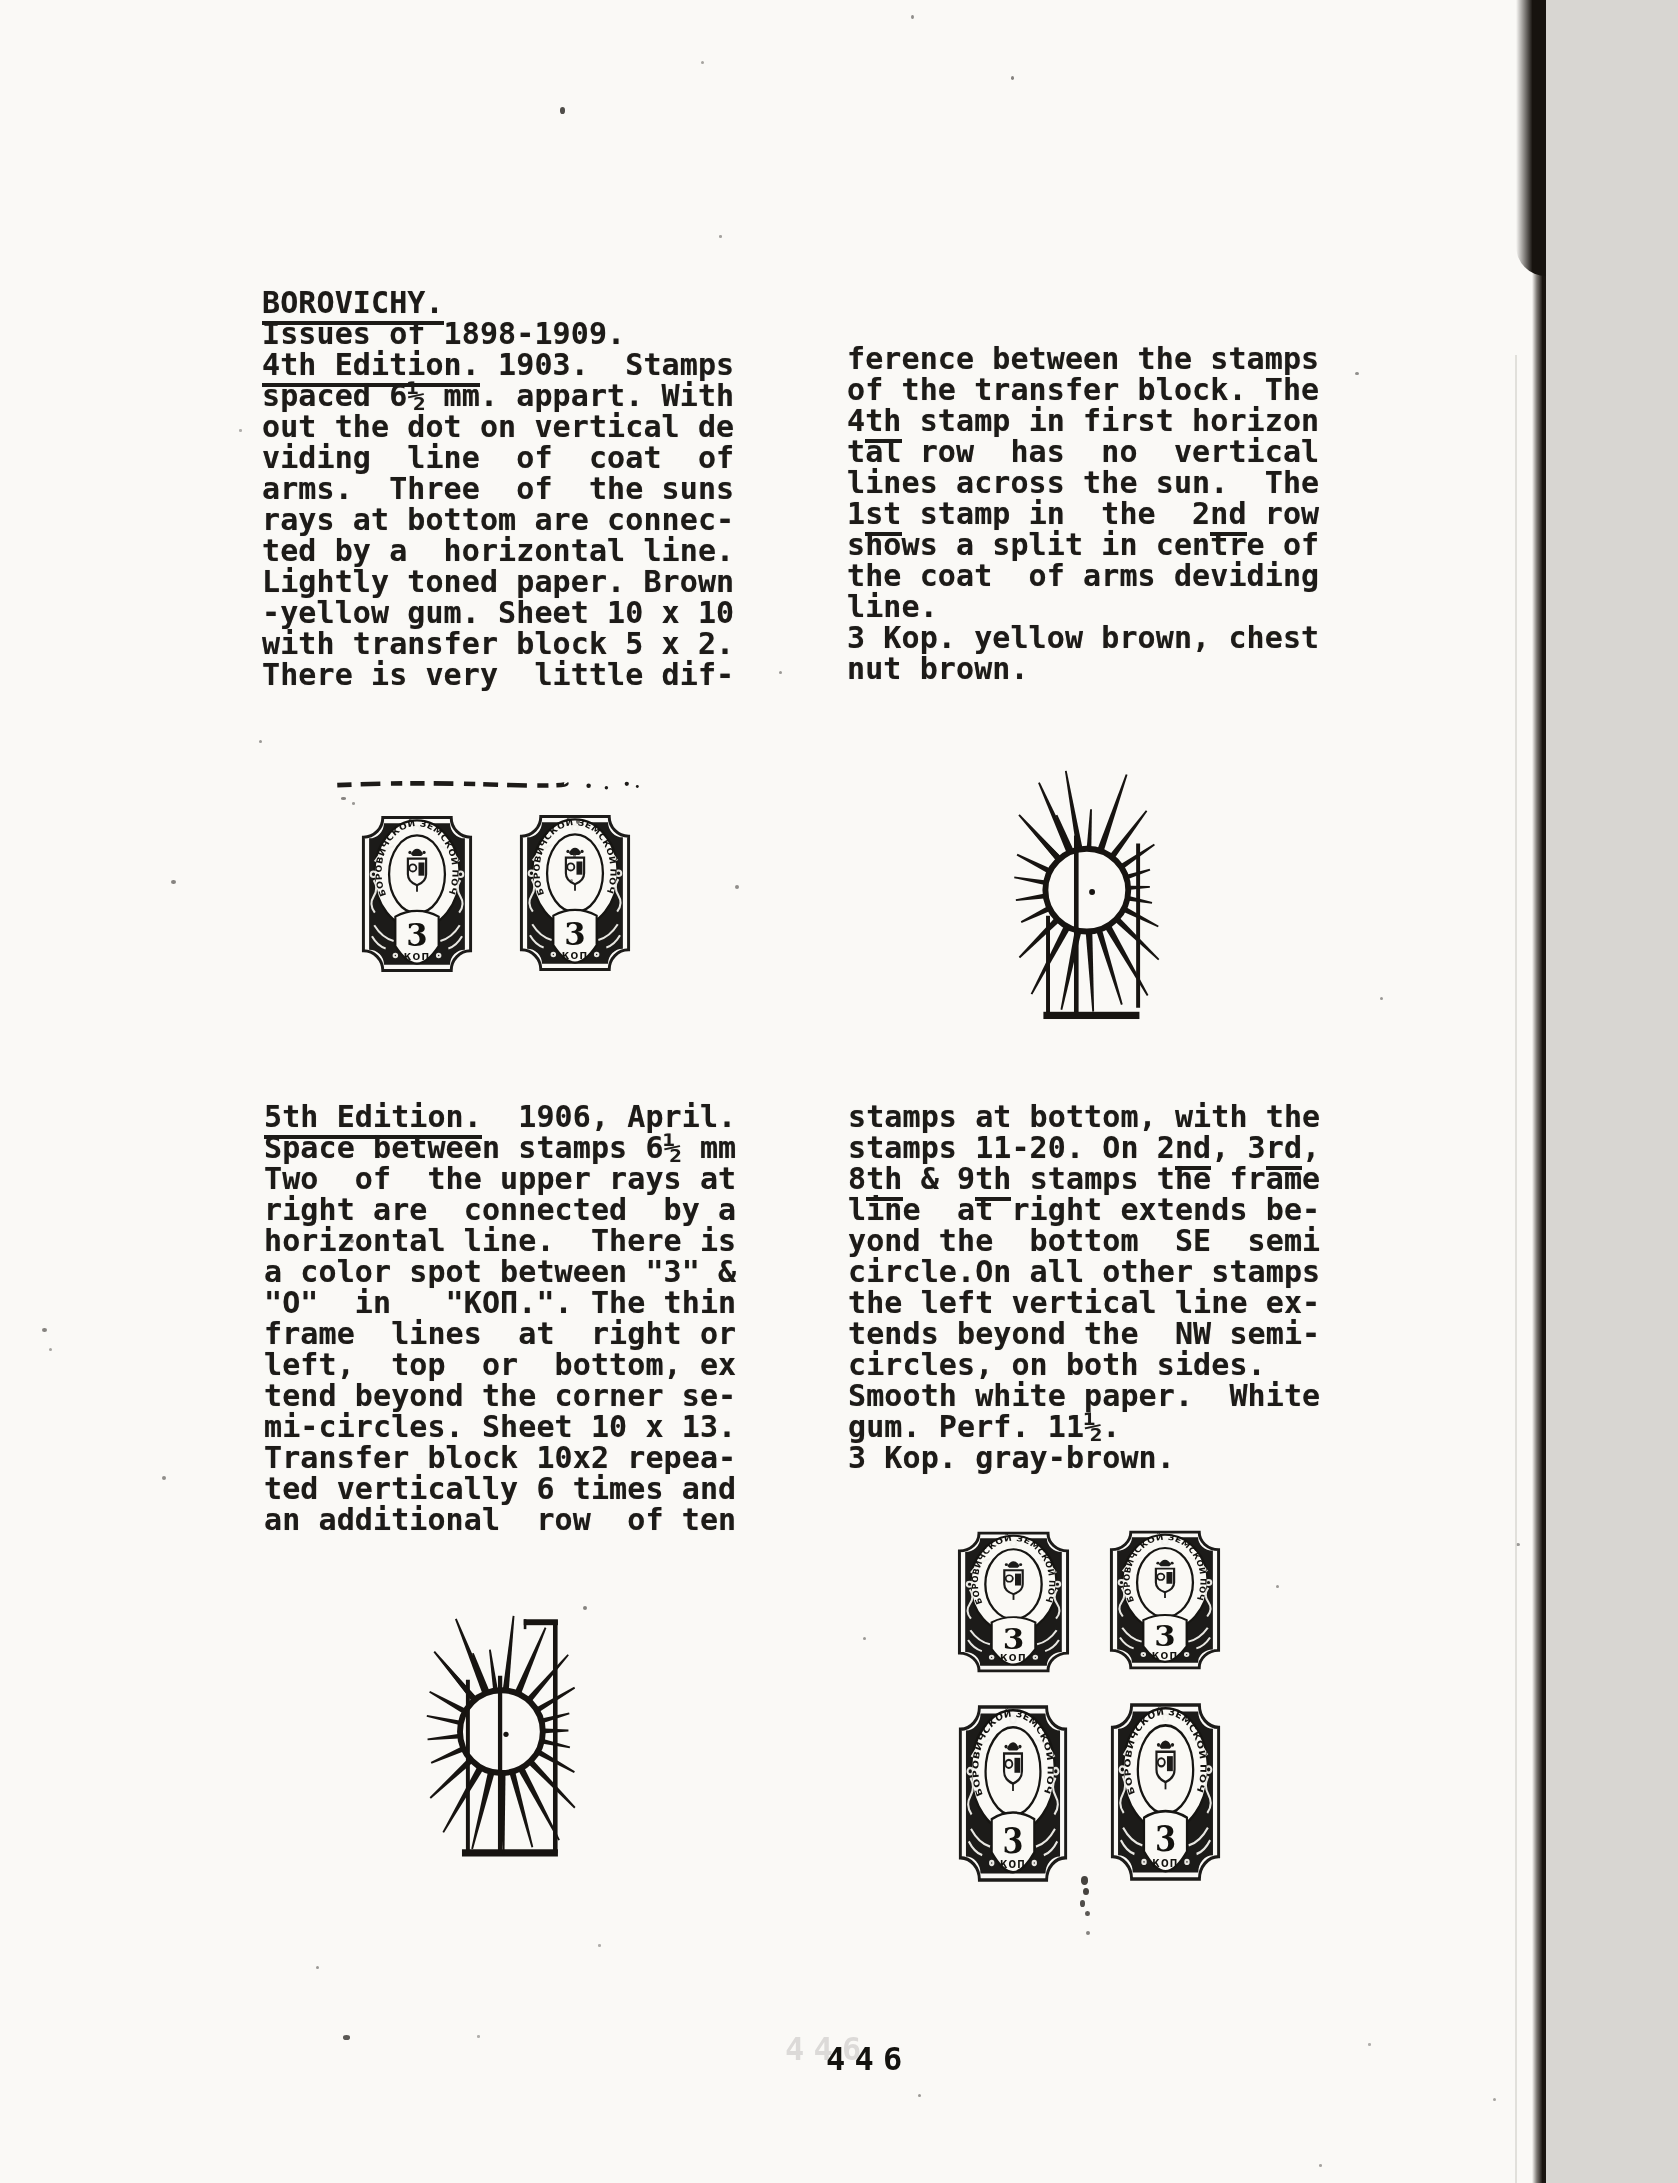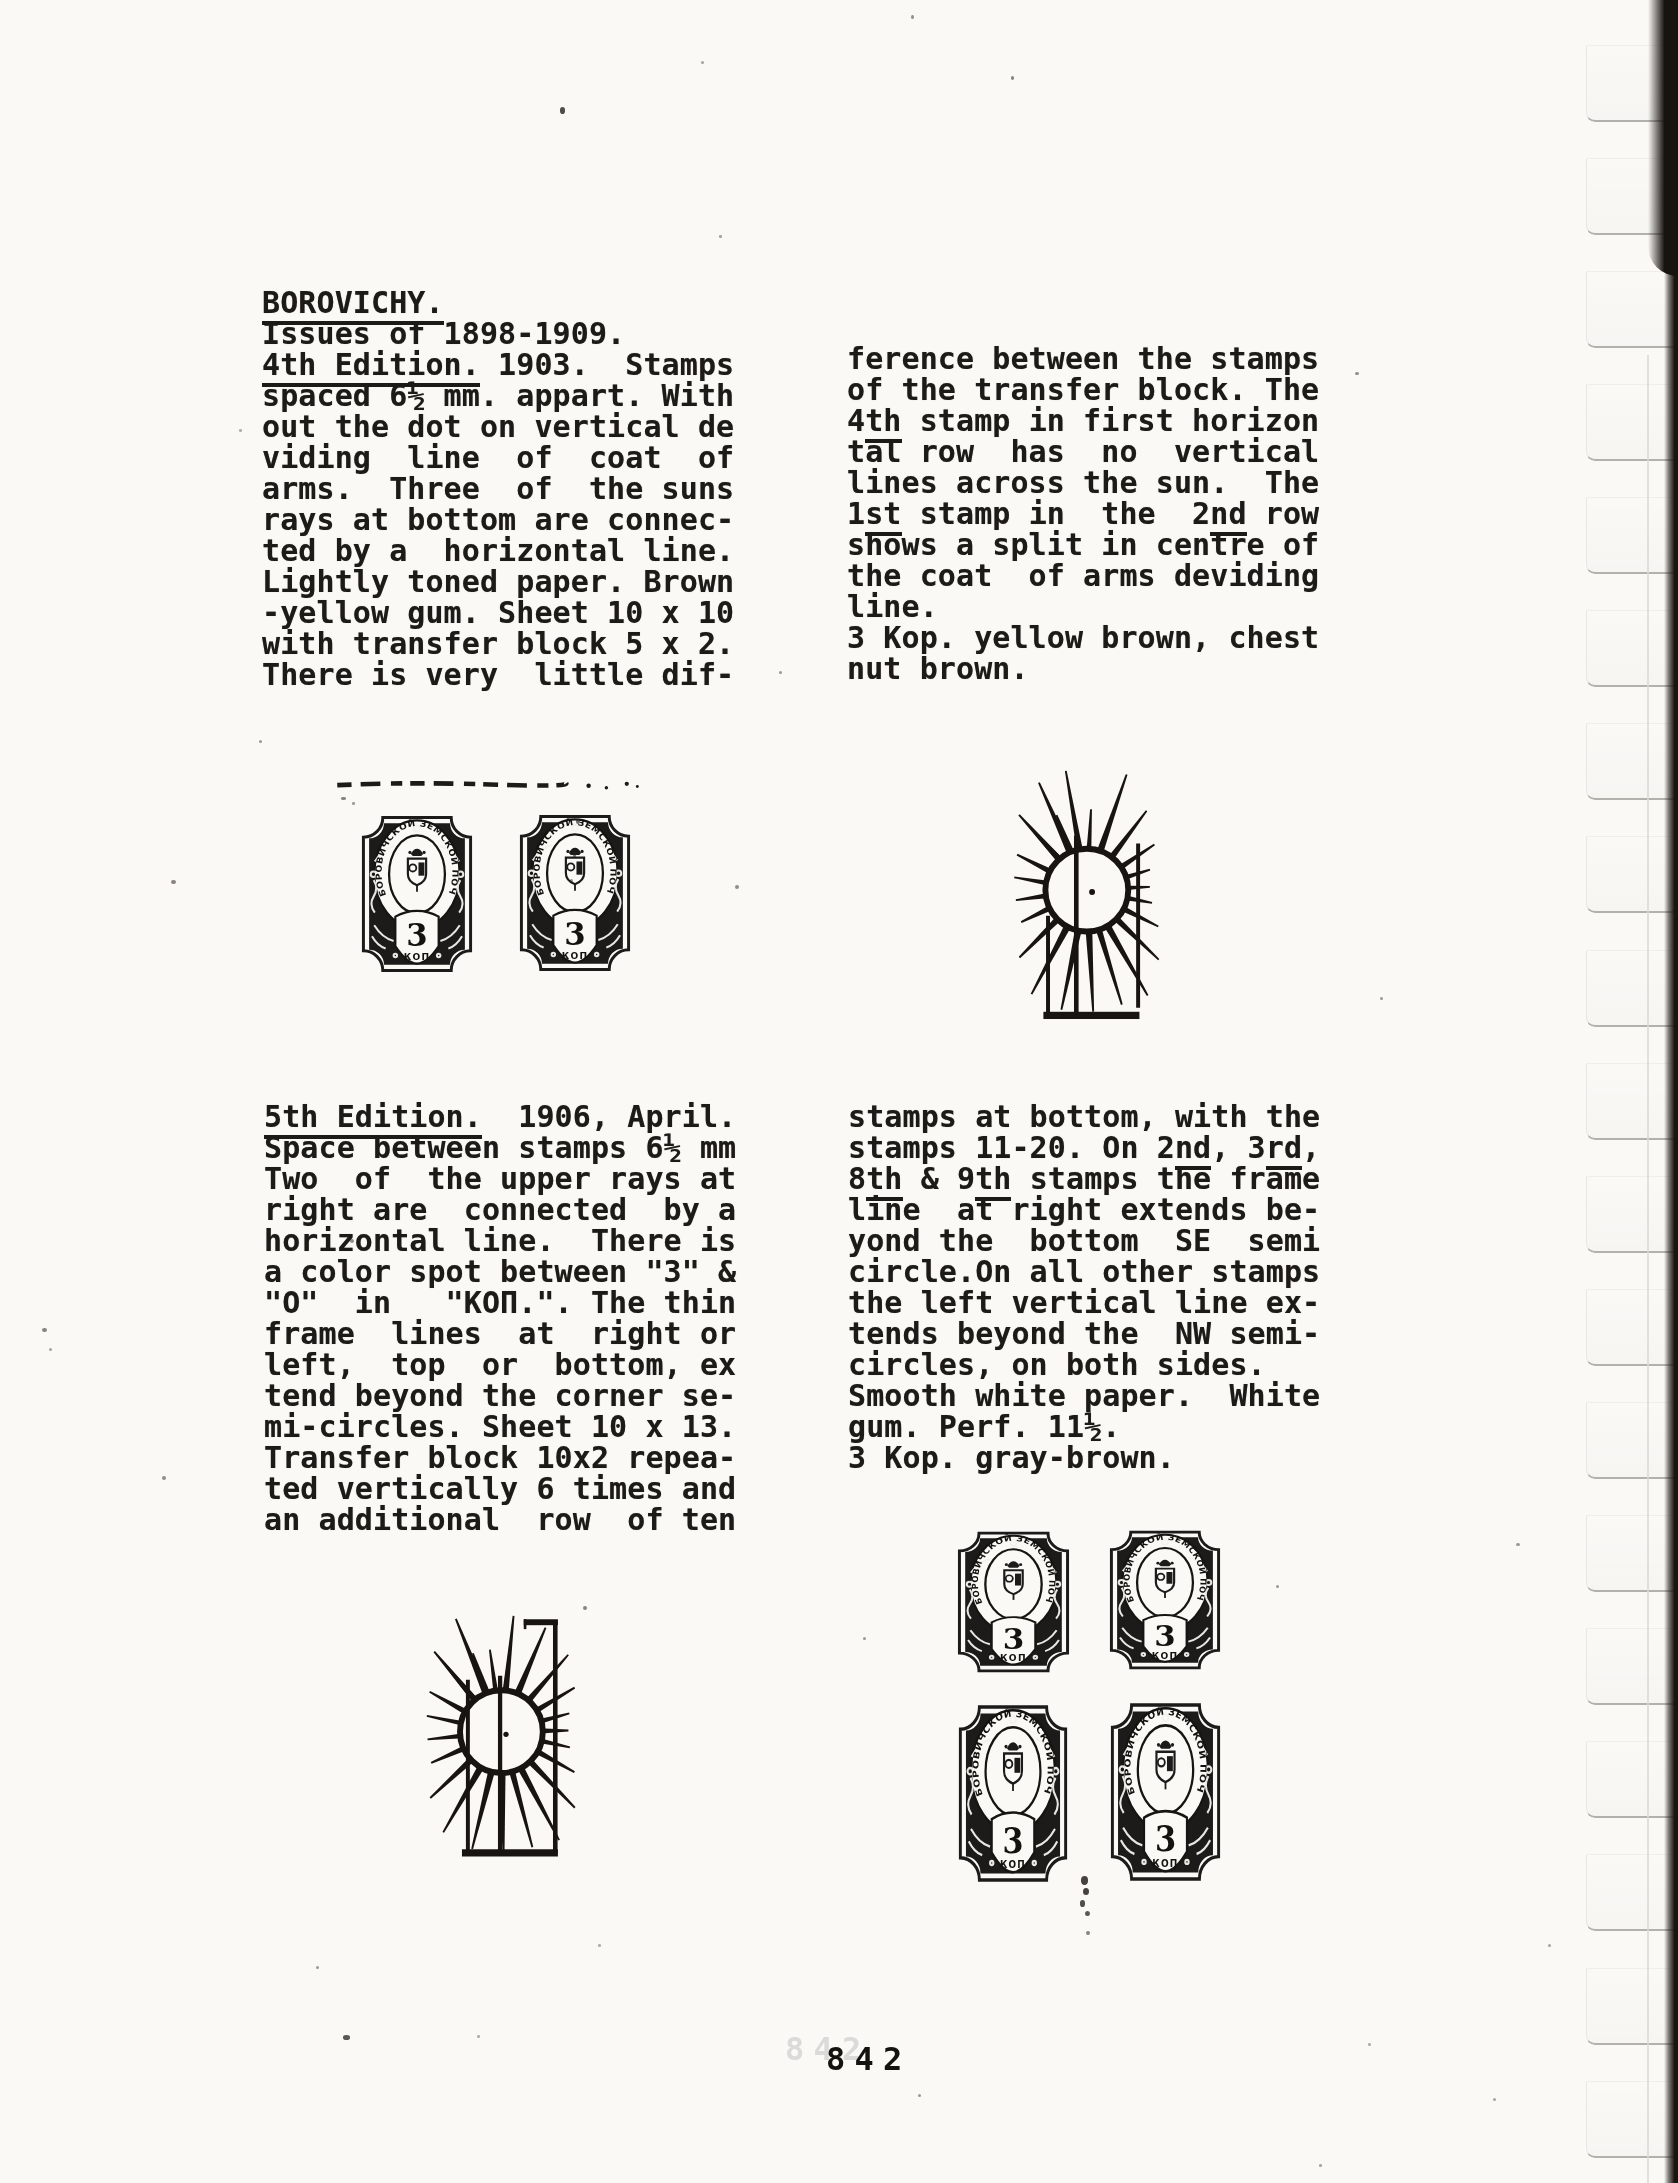--- a/index.html
+++ b/index.html
@@ -1,16 +1,16 @@
 <!DOCTYPE html>
 <html style="font-size:10.5px"><head>
 <meta charset="utf-8">
 <style>
   html,body{margin:0;padding:0;background:#d8d6d2;}
-  .page{position:relative;width:1678px;height:2183px;background:#faf9f6;overflow:hidden;
+  .page{position:relative;width:1546px;height:2183px;background:#faf9f6;overflow:hidden;
         font-family:"DejaVu Sans Mono","Liberation Mono",monospace;}
   
   .tcol{position:absolute;font:700 30px/31px "DejaVu Sans Mono","Liberation Mono",monospace;
         color:#1d1b18;white-space:pre;letter-spacing:0.1px;text-shadow:0 0 0.7px rgba(29,27,24,.45);}
   .tline{height:31px;}
   .u{border-bottom:4px solid #1d1b18;padding-bottom:0.7px;}
   
   .pagenum{position:absolute;left:826px;top:2043px;
            font:700 32px/33px "DejaVu Sans Mono","Liberation Mono",monospace;
            letter-spacing:9.2px;color:#14130f;
@@ -196,21 +196,21 @@
     <text class="kop-text" x="50" y="126">КОП</text>
   </svg>
   <svg class="stamp" viewBox="0 0 100 138" preserveAspectRatio="none" style="left:1109px;top:1701px;width:113px;height:182px">
     <use href="#stamp-art"></use>
     <path id="arc6" d="M23,70 A31,40 0 1 1 77,70" fill="none"></path>
     <text class="band-text"><textPath href="#arc6" textLength="165" lengthAdjust="spacingAndGlyphs">БОРОВИЧСКОЙ ЗЕМСКОЙ ПОЧТЫ</textPath></text>
     <text class="val-text" x="50" y="114">3</text>
     <text class="kop-text" x="50" y="126">КОП</text>
   </svg>
 
-  <div class="pagenum">842</div>
+  <div class="pagenum">446</div>
 
   <div id="tabs">
       <div class="tab" style="top: 45px;"></div>
       <div class="tab" style="top: 158px;"></div>
       <div class="tab" style="top: 271px;"></div>
       <div class="tab" style="top: 384px;"></div>
       <div class="tab" style="top: 497px;"></div>
       <div class="tab" style="top: 610px;"></div>
       <div class="tab" style="top: 723px;"></div>
       <div class="tab" style="top: 836px;"></div>

